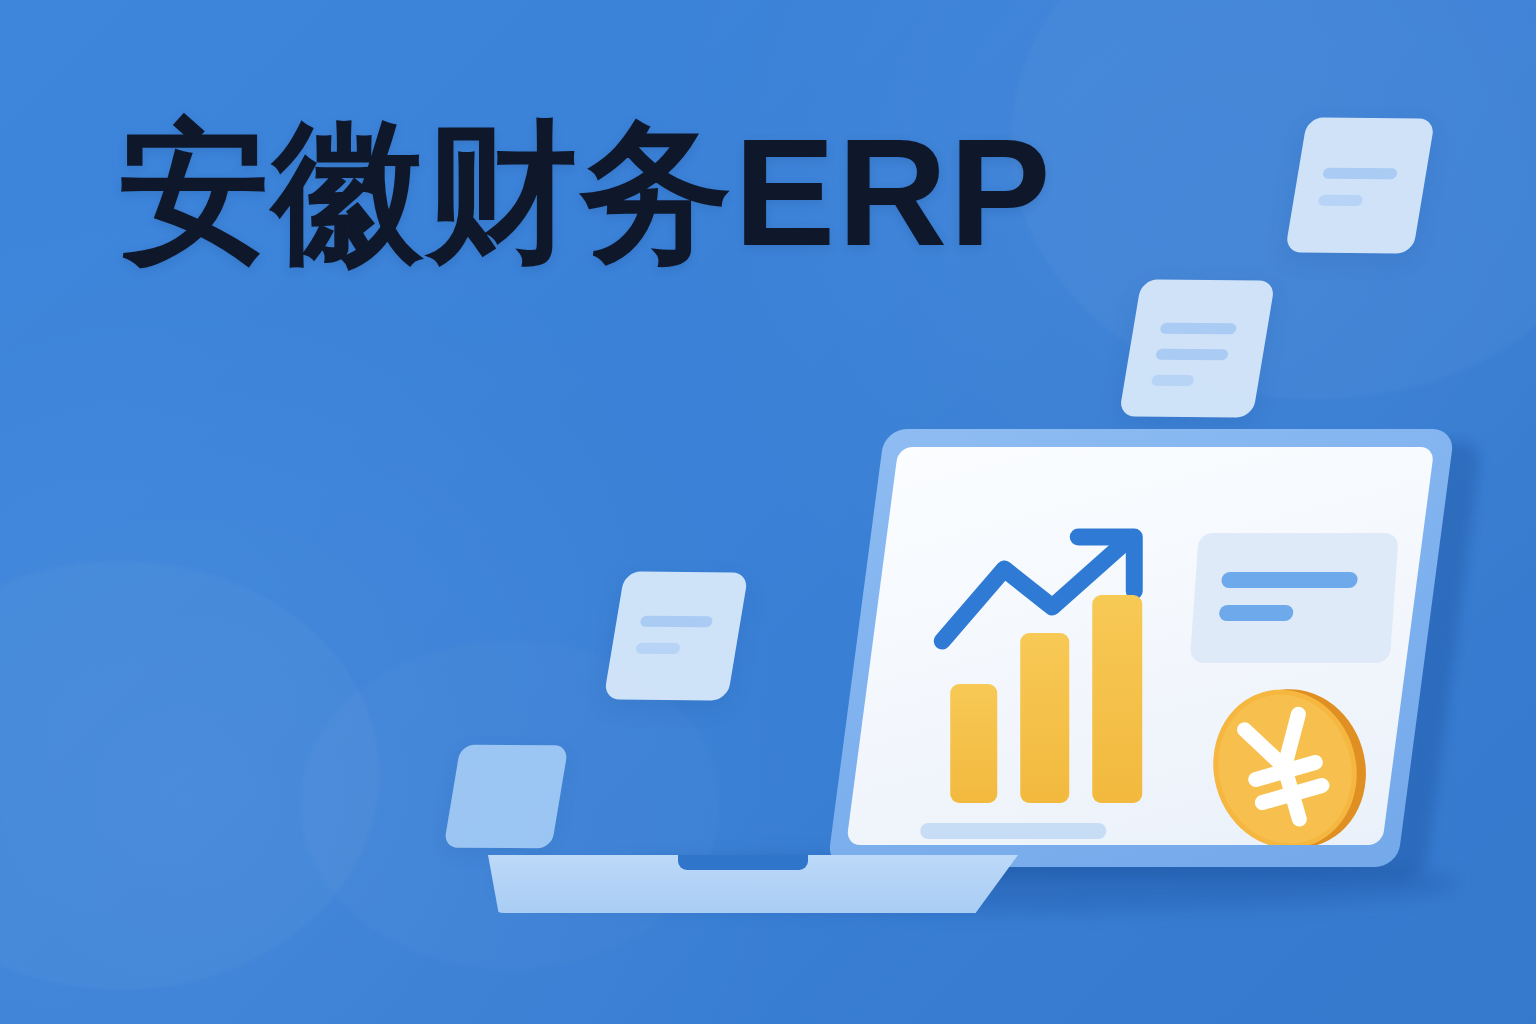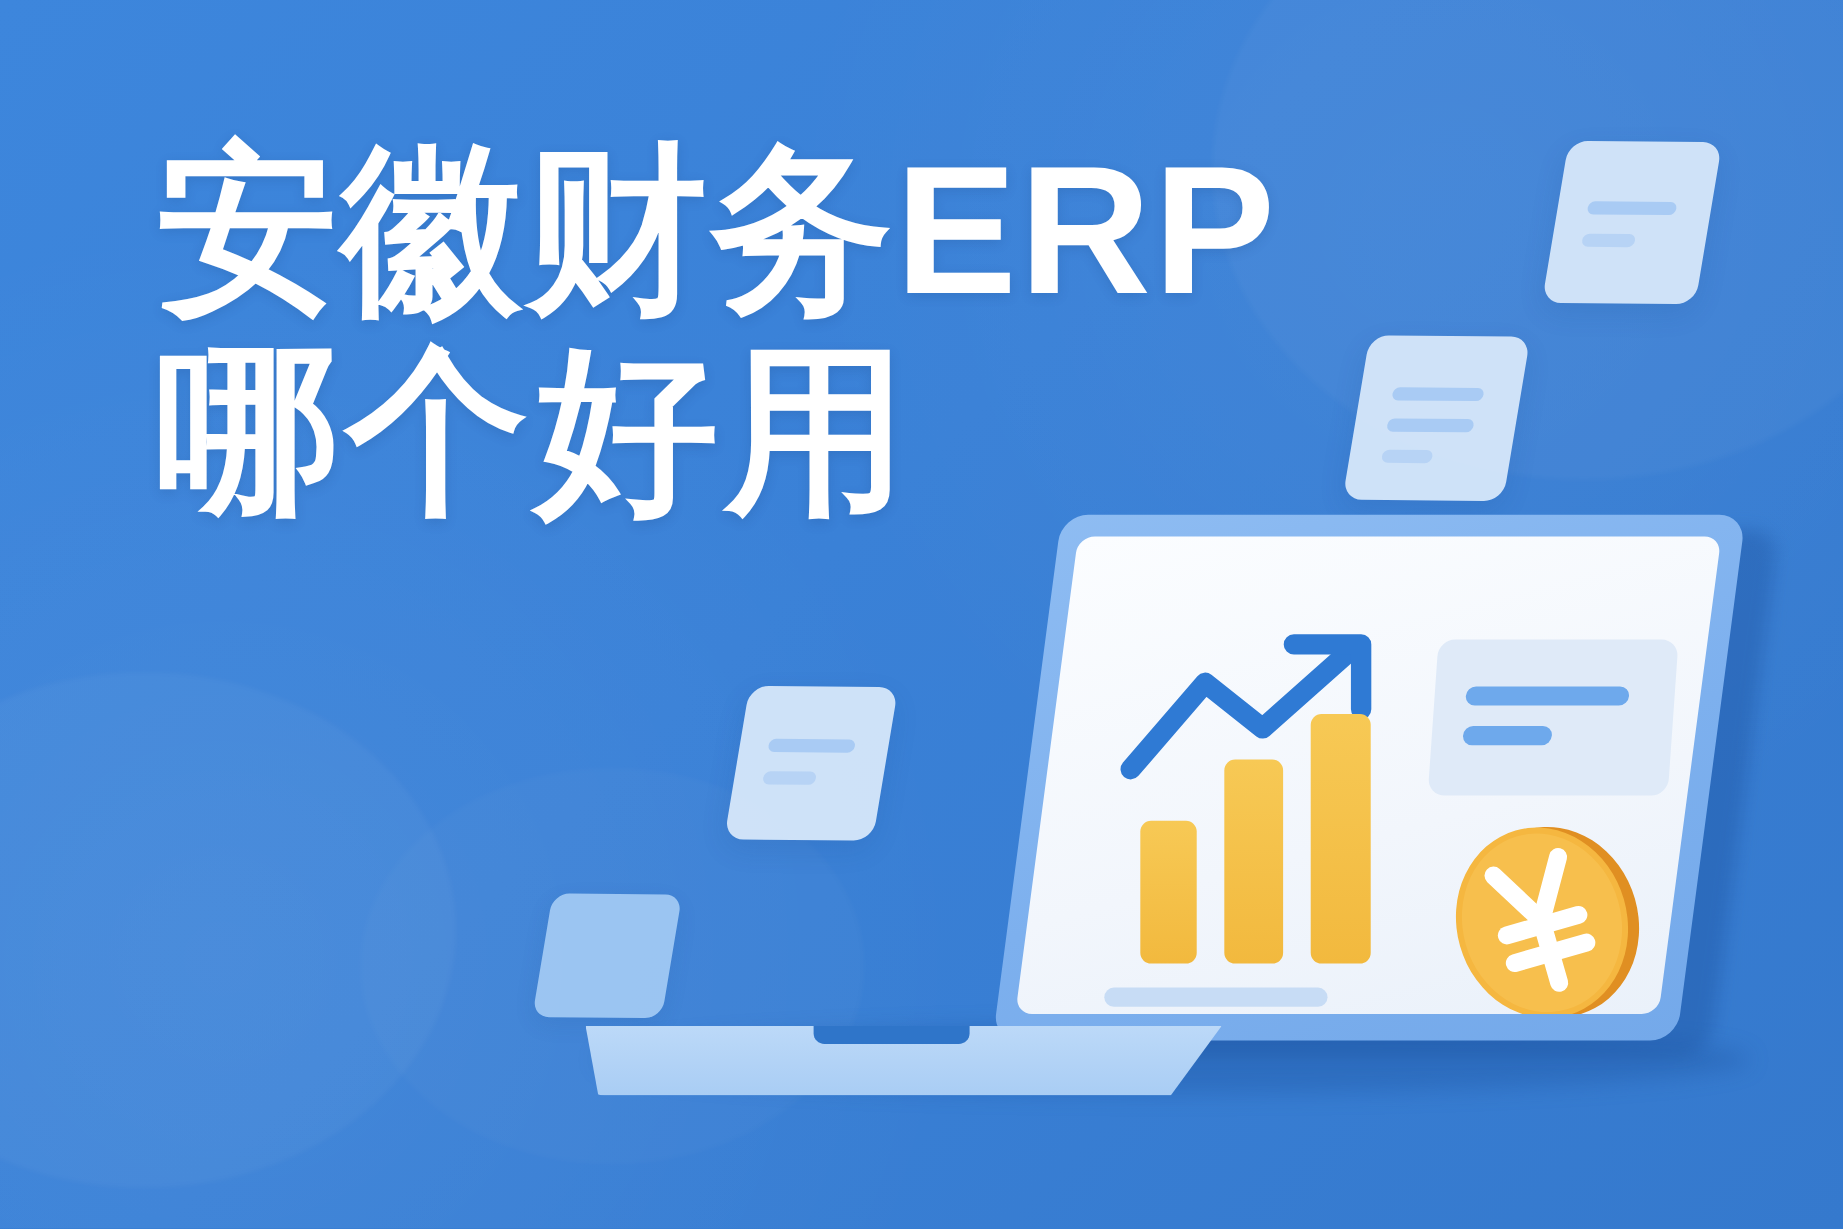--- a/index.html
+++ b/index.html
@@ -36,28 +36,27 @@
   .glow.g3 { left: 300px; top: 640px; width: 420px; height: 330px; background: rgba(255,255,255,0.022); }
 
   
   .headline {
     position: absolute;
     left: 118px;
     top: 108px;
     width: 1060px;
   }
   .headline .line {
-    color: #ffffff;
+    color: #0f172a;
     font-weight: 700;
     font-size: 152px;
     line-height: 168px;
     letter-spacing: 2px;
     white-space: nowrap;
     text-shadow: 0 3px 10px rgba(20,60,120,0.18);
-    margin-left: 12px;
   }
   .headline .line2 { letter-spacing: 6px; }
 
   
   .doc-card {
     position: absolute;
     border-radius: 16px;
     background: rgba(226,239,253,0.88);
     box-shadow: 0 8px 22px rgba(25,70,140,0.13);
     transform: skewX(-9deg) rotate(0.5deg);
@@ -219,21 +218,20 @@
 
 <div id="stage">
 
   <div class="bg-base"></div>
   <div class="glow g1"></div>
   <div class="glow g2"></div>
   <div class="glow g3"></div>
 
   <div class="headline">
     <div class="line line1">安徽财务ERP</div>
-    <div class="line line2">哪个好用</div>
   </div>
 
   <div class="doc-card" id="card-topright">
     <div class="doc-line l1"></div>
     <div class="doc-line l2 pale"></div>
   </div>
 
   <div class="doc-card" id="card-middle">
     <div class="doc-line l1"></div>
     <div class="doc-line l2"></div>

